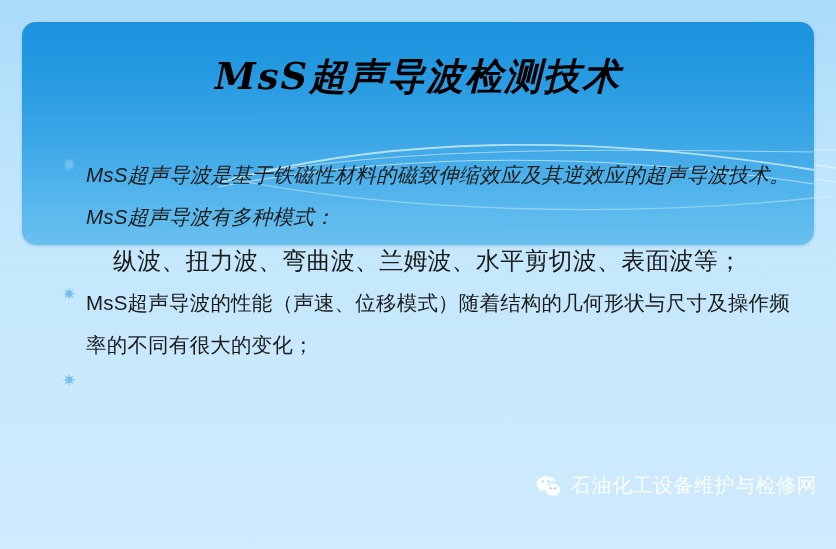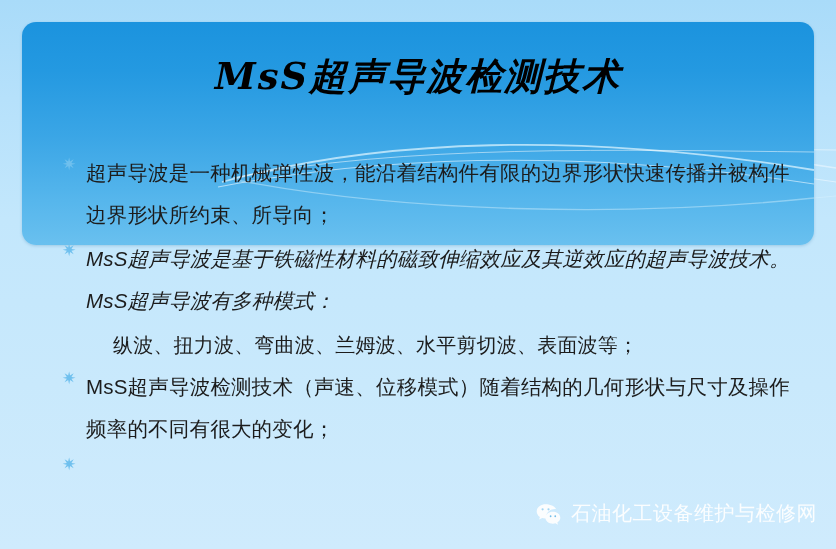--- a/index.html
+++ b/index.html
@@ -106,30 +106,30 @@
   }
   .bullet-row.indent-lead .bullet-text { text-indent: 8px; font-style: italic; }
 
   .sub-row {
     position: relative;
     padding-left: 113px;
     padding-right: 30px;
   }
   .sub-text {
     color: #1c1c1c;
-    font-size: 20px;
+    font-size: 24px;
     line-height: 42px;
     letter-spacing: 0.2px;
   }
 
   
   .watermark {
     position: absolute;
     left: 535px;
-    top: 500px;
+    top: 472px;
     display: flex;
     align-items: center;
     gap: 9px;
     opacity: 0.92;
     pointer-events: none;
   }
   .wm-logo {
     width: 27px;
     height: 27px;
     flex: 0 0 auto;
@@ -162,35 +162,34 @@
       <path d="M 214 158 C 380 190 600 196 792 176" fill="none" stroke="#bfe6fa" stroke-width="1.3" opacity="0.55"></path>
     </svg>
 
     <div class="title-text">MsS超声导波检测技术</div>
   </div>
 
   <div class="body-list">
 
     <div class="bullet-row">
       <span class="bullet-mark">✷</span>
-      <span class="bullet-text">超声导波是一种机械弹性波，能沿着结构件有限的边界形状快速传播并被构件边界形状所约束、所导向；</span>
     </div>
 
     <div class="bullet-row indent-lead">
       <span class="bullet-mark">✷</span>
       <span class="bullet-text">MsS超声导波是基于铁磁性材料的磁致伸缩效应及其逆效应的超声导波技术。MsS超声导波有多种模式：</span>
     </div>
 
     <div class="sub-row">
       <span class="sub-text">纵波、扭力波、弯曲波、兰姆波、水平剪切波、表面波等；</span>
     </div>
 
     <div class="bullet-row">
       <span class="bullet-mark">✷</span>
-      <span class="bullet-text">MsS超声导波检测技术（声速、位移模式）随着结构的几何形状与尺寸及操作频率的不同有很大的变化；</span>
+      <span class="bullet-text">MsS超声导波的性能（声速、位移模式）随着结构的几何形状与尺寸及操作频率的不同有很大的变化；</span>
     </div>
 
     <div class="bullet-row">
       <span class="bullet-mark">✷</span>
     </div>
 
   </div>
 
   <div class="watermark">
     <svg class="wm-logo" viewBox="0 0 64 64">

